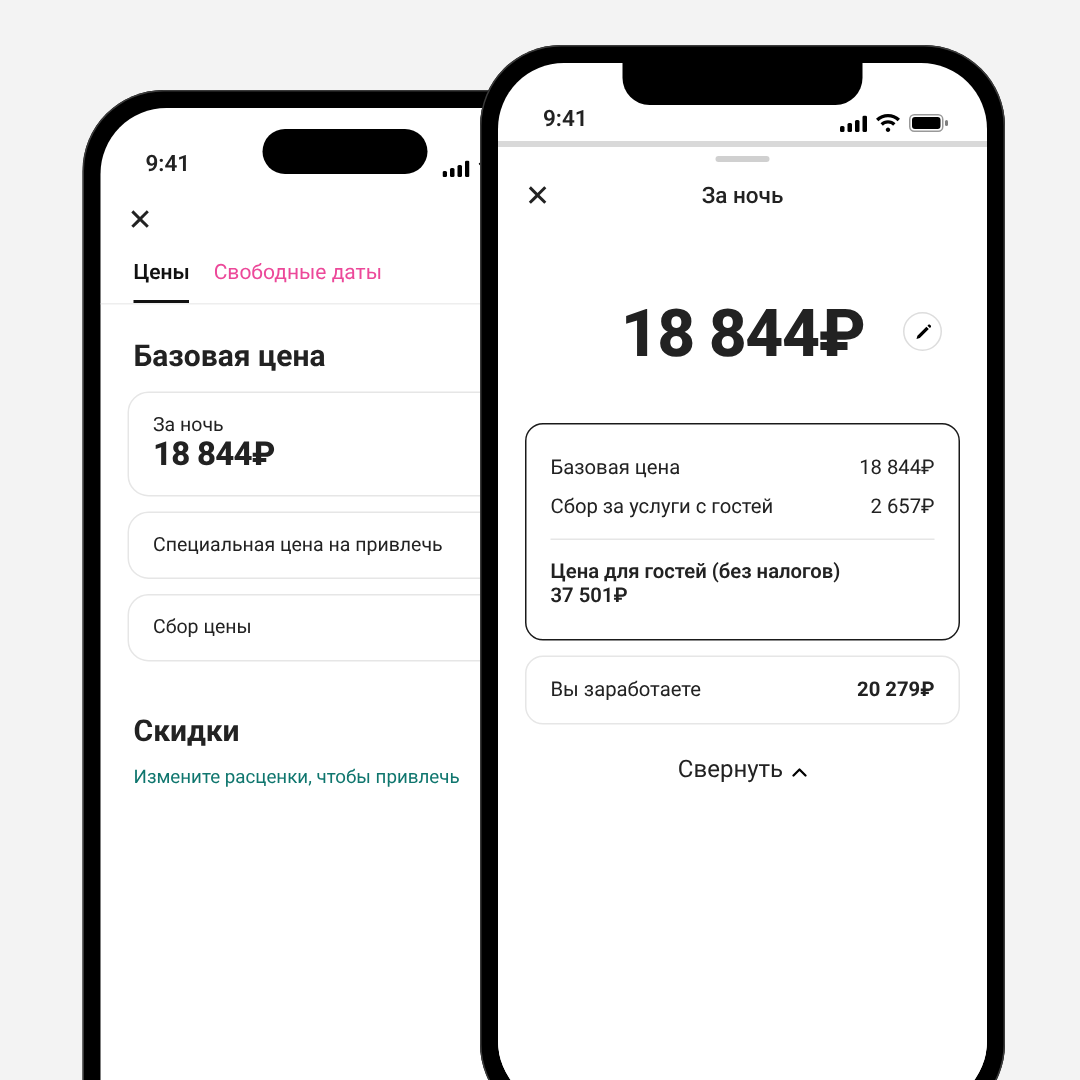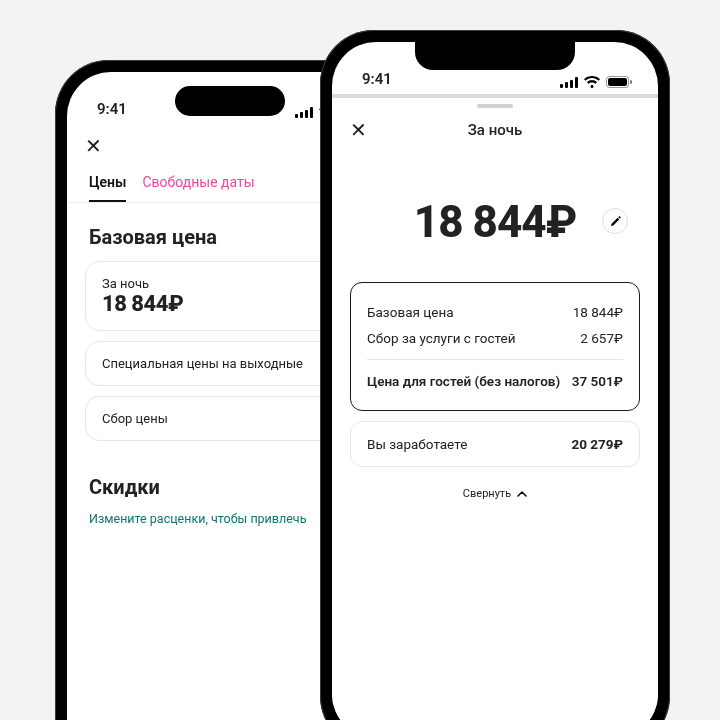--- a/index.html
+++ b/index.html
@@ -114,34 +114,34 @@
   }
 
   .summary-box {
     margin: 20px 18px 10px;
     border: 1.5px solid #1a1a1a; border-radius: 12px;
     padding: 16px 16px;
     font-size: 13.5px;
   }
   .row { display:flex; justify-content:space-between; padding: 5px 0; }
   .divider { height:1px; background:#e6e6e6; margin: 8px 0; }
-  .row.bold { font-weight: 600; }
+  .row.bold { font-weight: 600; flex-direction: column; }
 
   .earn-box {
     margin: 0 18px;
     border: 1px solid #e6e6e6; border-radius: 12px;
     padding: 14px 16px;
     font-size: 13.5px;
     display:flex; justify-content:space-between;gap:24px;
   }
   .earn-box .val { font-weight: 700; }
 
   .collapse {
     text-align:center; padding: 20px 0;
-    font-size: 11px; cursor:pointer;
+    font-size: 16px; cursor:pointer;
     display:flex; justify-content:center; align-items:center; gap:6px;
   }
   .chev-up { display:inline-block; }
 
 </style>
 </head>
 <body>
 
 <div class="phone left">
   <div class="screen">
@@ -177,21 +177,21 @@
     </div>
 
     <div class="section-title">Базовая цена</div>
 
     <div class="card-stack">
       <div class="card">
         <div class="lbl-sm">За ночь</div>
         <div class="big">18 844₽</div>
       </div>
       <div class="card">
-        <div class="lbl-sm">Специальная цены на выходные</div>
+        <div class="lbl-sm">Специальная цена на привлечь</div>
       </div>
       <div class="card">
         <div class="lbl-sm">Сбор цены</div>
       </div>
     </div>
 
     <span class="add-hint">Д</span>
 
     <div class="section-title" style="padding-top:34px">Скидки</div>
     <div class="section-sub">Измените расценки, чтобы привлечь</div>

